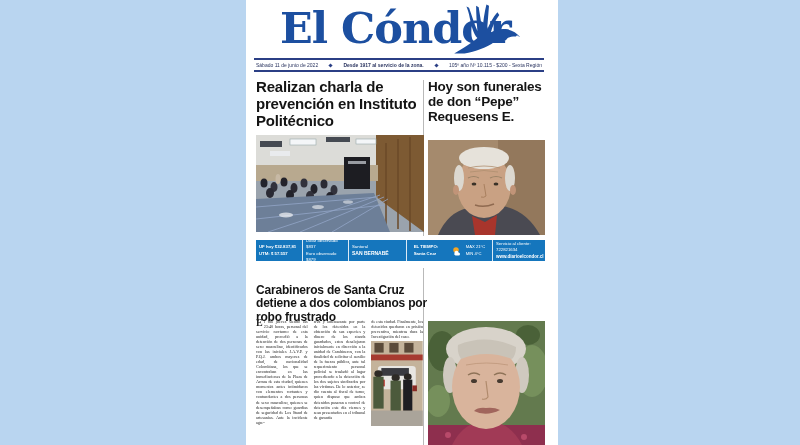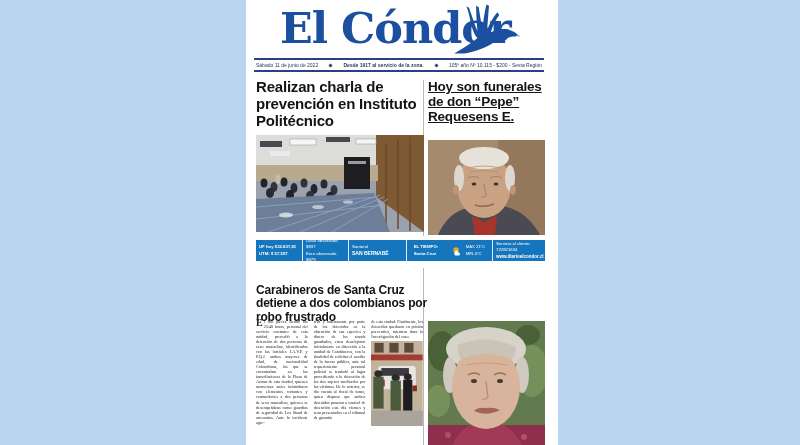--- a/index.html
+++ b/index.html
@@ -33,21 +33,21 @@
   
   .vdivider{position:absolute;width:1px;background:#b9b9b9;left:177px;}
   .vdivider.top{top:80px;height:156px;}
   .vdivider.bottom{top:268px;height:177px;}
   
   .headline{
     position:absolute;font-weight:700;color:#141414;
     letter-spacing:-0.2px;line-height:1.12;
   }
   .hl-tl{left:10px;top:79px;width:166px;font-size:15px;}
-  .hl-tr{left:182px;top:79px;width:116px;font-size:13.5px;text-decoration:underline;}
+  .hl-tr{left:182px;top:79px;width:116px;font-size:13.5px;}
   .hl-bl{left:10px;top:284px;width:172px;font-size:12px;}
   .hl-br{left:182px;top:267px;width:116px;font-size:13.5px;}
   
   .photo{position:absolute;display:block;}
   .photo-auditorium{left:10px;top:135px;width:168px;height:97px;}
   .photo-man{left:182px;top:140px;width:117px;height:95px;}
   .photo-woman{left:182px;top:321px;width:117px;height:124px;}
   .photo-police{width:100%;height:85px;margin-top:2px;display:block;}
   
   .infobar{

